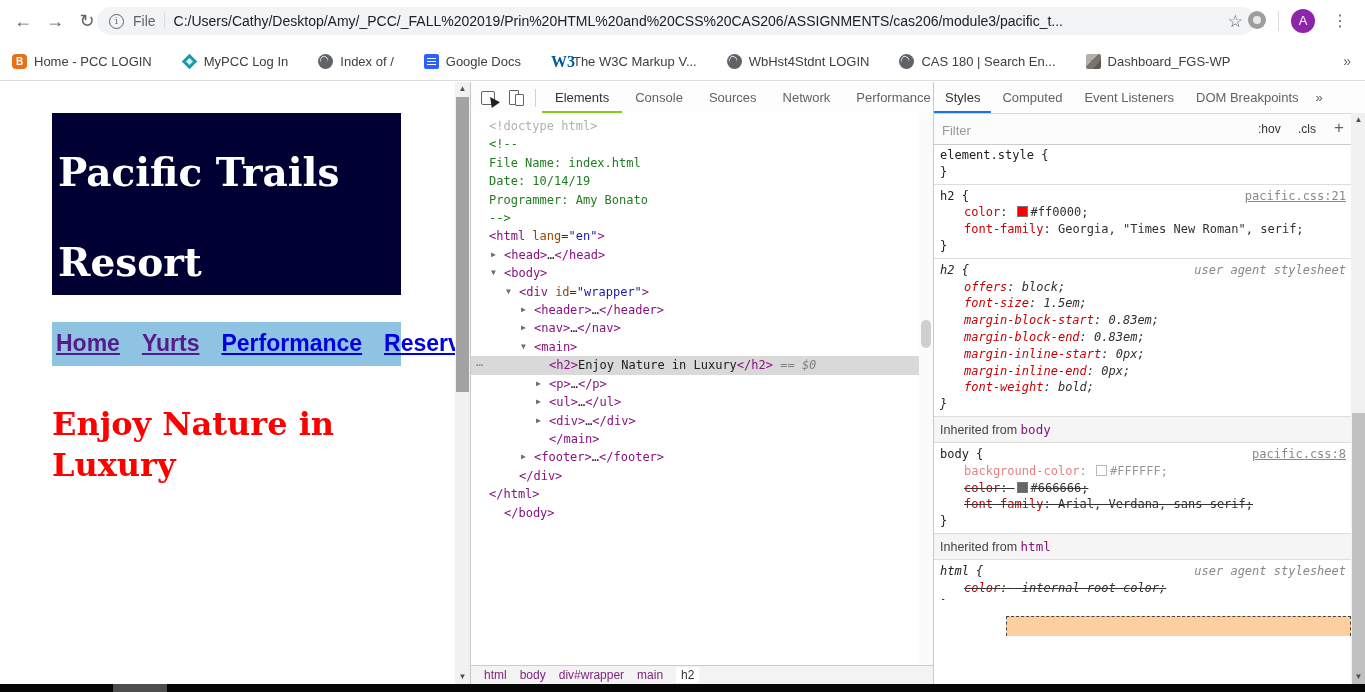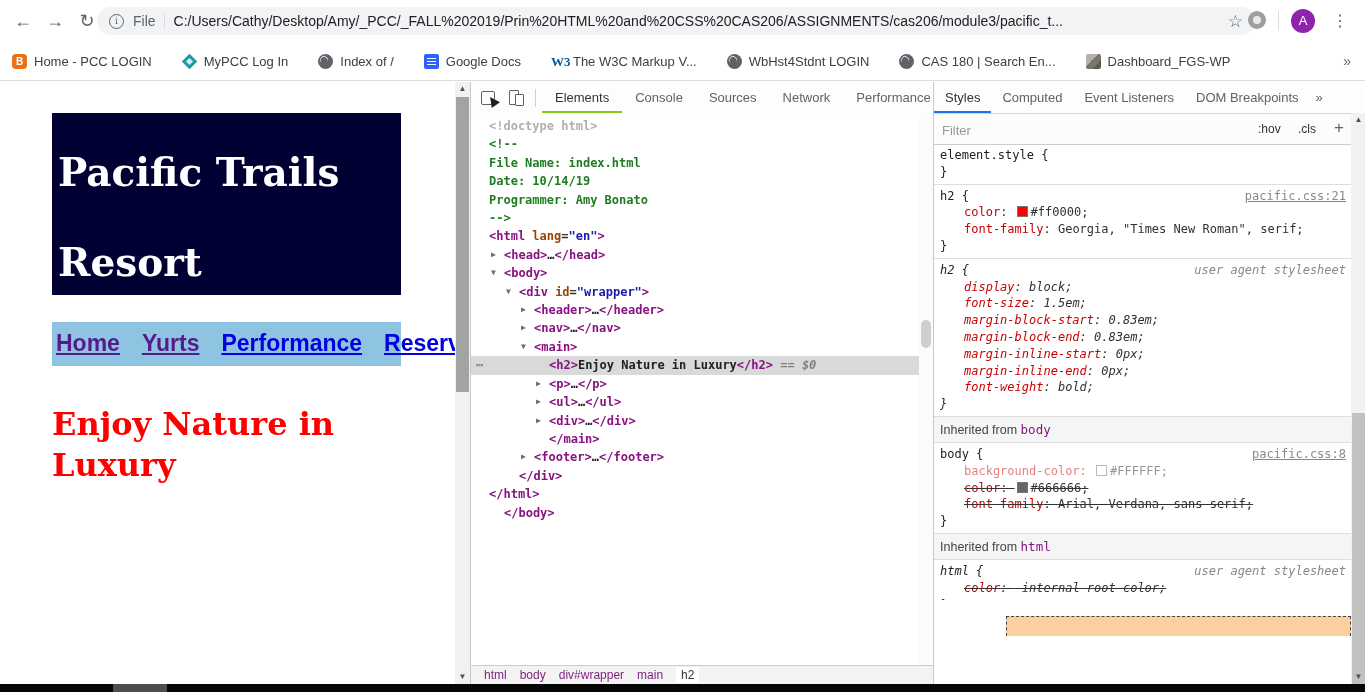--- a/index.html
+++ b/index.html
@@ -34,21 +34,21 @@
   .fav-b{background:#e8701a;border-radius:4px;color:#fff;font-weight:bold;font-size:10px;
          text-align:center;line-height:15px;}
   .fav-diamond{background:#1b9aaa;transform:rotate(45deg);width:11px;height:11px;margin:2px;}
   .fav-diamond span{position:absolute;left:3px;top:3px;width:5px;height:5px;background:#d6f2f5;}
   .fav-globe{background:#5f6368;border-radius:50%;}
   .fav-globe span{position:absolute;left:2px;top:2px;width:7px;height:7px;border-radius:50%;
                   border-top:1.6px solid #e8eaed;border-left:1.6px solid #e8eaed;transform:rotate(35deg);}
   .fav-gdoc{background:#2962ff;border-radius:2px;}
   .fav-gdoc span{position:absolute;left:3px;top:4px;width:9px;height:7px;
      background:repeating-linear-gradient(#fff 0 1.4px,transparent 1.4px 3px);}
-  .fav-w3{color:#005a9c;font-weight:bold;font-size:13px;font-family:"Liberation Serif",serif;
+  .fav-w3{color:#005a9c;font-weight:bold;font-size:16px;font-family:"Liberation Serif",serif;
           line-height:15px;}
   .fav-img{background:linear-gradient(135deg,#b5b0a8 0 40%,#7a756d 40% 70%,#5d594f 70%);border-radius:2px;}
   .bm-chevron{margin-left:auto;margin-right:14px;color:#5f6368;font-size:14px;}
   
   .page{position:absolute;left:0;top:82px;width:455px;height:602px;background:#fff;overflow:hidden;}
   .site-header{position:absolute;left:52px;top:31px;width:349px;height:182px;background:#000033;
                color:#fff;font-family:"DejaVu Serif",serif;font-weight:bold;font-size:39px;
                padding:14px 0 0 6px;box-sizing:border-box;line-height:90px;}
   .site-nav{position:absolute;left:52px;top:240px;width:349px;background:#8ec3e2;
             font-weight:bold;font-size:23px;padding:6px 0 8px 4px;box-sizing:border-box;line-height:30px;}
@@ -79,21 +79,21 @@
           border-radius:1px;background:#fdfdfd;}
   .dt-tabsep{width:1px;height:18px;background:#d0d0d0;margin:0 6px 0 10px;}
   .dt-tab{padding:0 13px;height:31px;line-height:31px;color:#5f6368;box-sizing:border-box;}
   .dt-tab.active{color:#333;border-bottom:2px solid #84cc16;}
   .dt-right{margin-left:auto;display:flex;align-items:center;}
   .dt-kebab{color:#5f6368;font-size:14px;padding:0 10px;}
   .dt-close{color:#5f6368;font-size:17px;padding:0 12px 0 2px;}
   
   .el-pane{position:absolute;left:0;top:31px;width:462px;height:552px;overflow:hidden;
            font-family:"DejaVu Sans Mono",monospace;font-size:12px;background:#fff;}
-  .tl{position:relative;line-height:18.4px;white-space:nowrap;font-weight:bold;}
+  .tl{position:relative;line-height:18.4px;white-space:nowrap;}
   .tl .arr{position:absolute;font-size:8px;color:#6e6e6e;top:0;}
   .tl.sel{background:#d9d9d9;}
   .tl .gutter{position:absolute;left:5px;color:#888;}
   .t-doc{color:#b0b0b0;} .t-com{color:#1e7d1e;} .t-tag{color:#881280;}
   .t-attr{color:#994500;} .t-val{color:#1a1aa6;} .t-pun{color:#333;}
   .t-txt{color:#202124;} .t-dots{color:#202124;} .t-eq{color:#80807f;font-style:italic;}
   .el-sb{position:absolute;left:448px;top:31px;width:14px;height:552px;background:#fbfbfb;}
   .el-thumb{position:absolute;left:2px;top:207px;width:10px;height:28px;background:#cfcfcf;border-radius:5px;}
   
   .crumbs{position:absolute;left:0;top:583px;width:462px;height:19px;background:#f3f3f3;
@@ -309,21 +309,21 @@
           <div class="rule">
             <span class="origin link">pacific.css:21</span>
             <div class="sel-line">h2 {</div>
             <div class="prop"><span class="pn">color</span>: <span class="swatch" style="background: rgb(255, 0, 0);"></span><span class="pv">#ff0000</span>;</div>
             <div class="prop"><span class="pn">font-family</span>: <span class="pv">Georgia, "Times New Roman", serif</span>;</div>
             <div class="sel-line">}</div>
           </div>
           <div class="rule ua">
             <span class="origin">user agent stylesheet</span>
             <div class="sel-line">h2 {</div>
-            <div class="prop"><span class="pn">display</span>: <span class="pv">block</span>;</div>
+            <div class="prop"><span class="pn">offers</span>: <span class="pv">block</span>;</div>
             <div class="prop"><span class="pn">font-size</span>: <span class="pv">1.5em</span>;</div>
             <div class="prop"><span class="pn">margin-block-start</span>: <span class="pv">0.83em</span>;</div>
             <div class="prop"><span class="pn">margin-block-end</span>: <span class="pv">0.83em</span>;</div>
             <div class="prop"><span class="pn">margin-inline-start</span>: <span class="pv">0px</span>;</div>
             <div class="prop"><span class="pn">margin-inline-end</span>: <span class="pv">0px</span>;</div>
             <div class="prop"><span class="pn">font-weight</span>: <span class="pv">bold</span>;</div>
             <div class="sel-line">}</div>
           </div>
           <div class="sec"><span>Inherited from </span><span class="el">body</span></div>
           <div class="rule">

